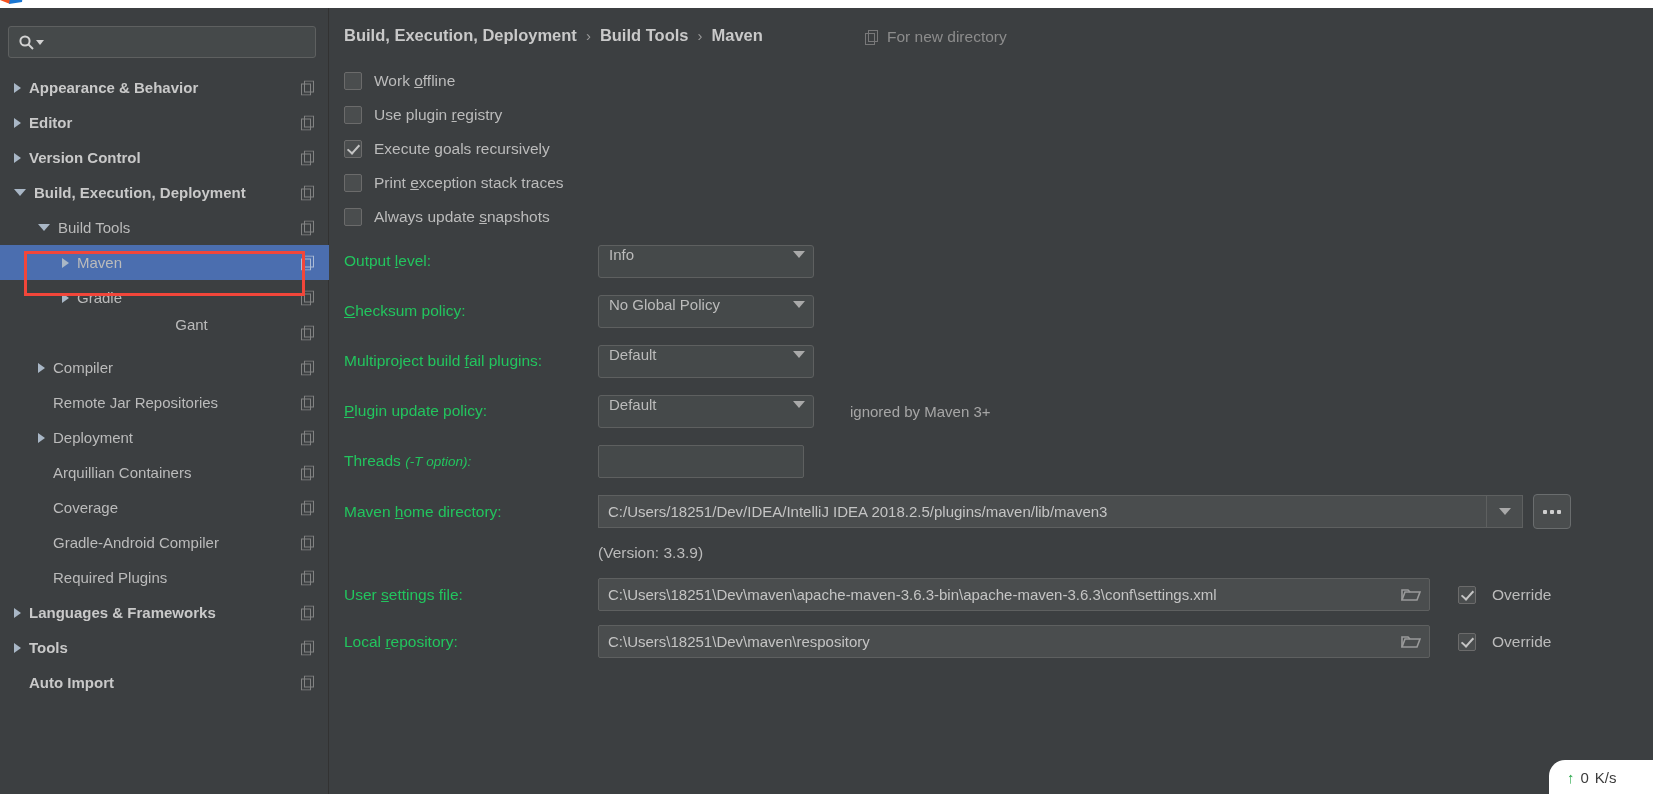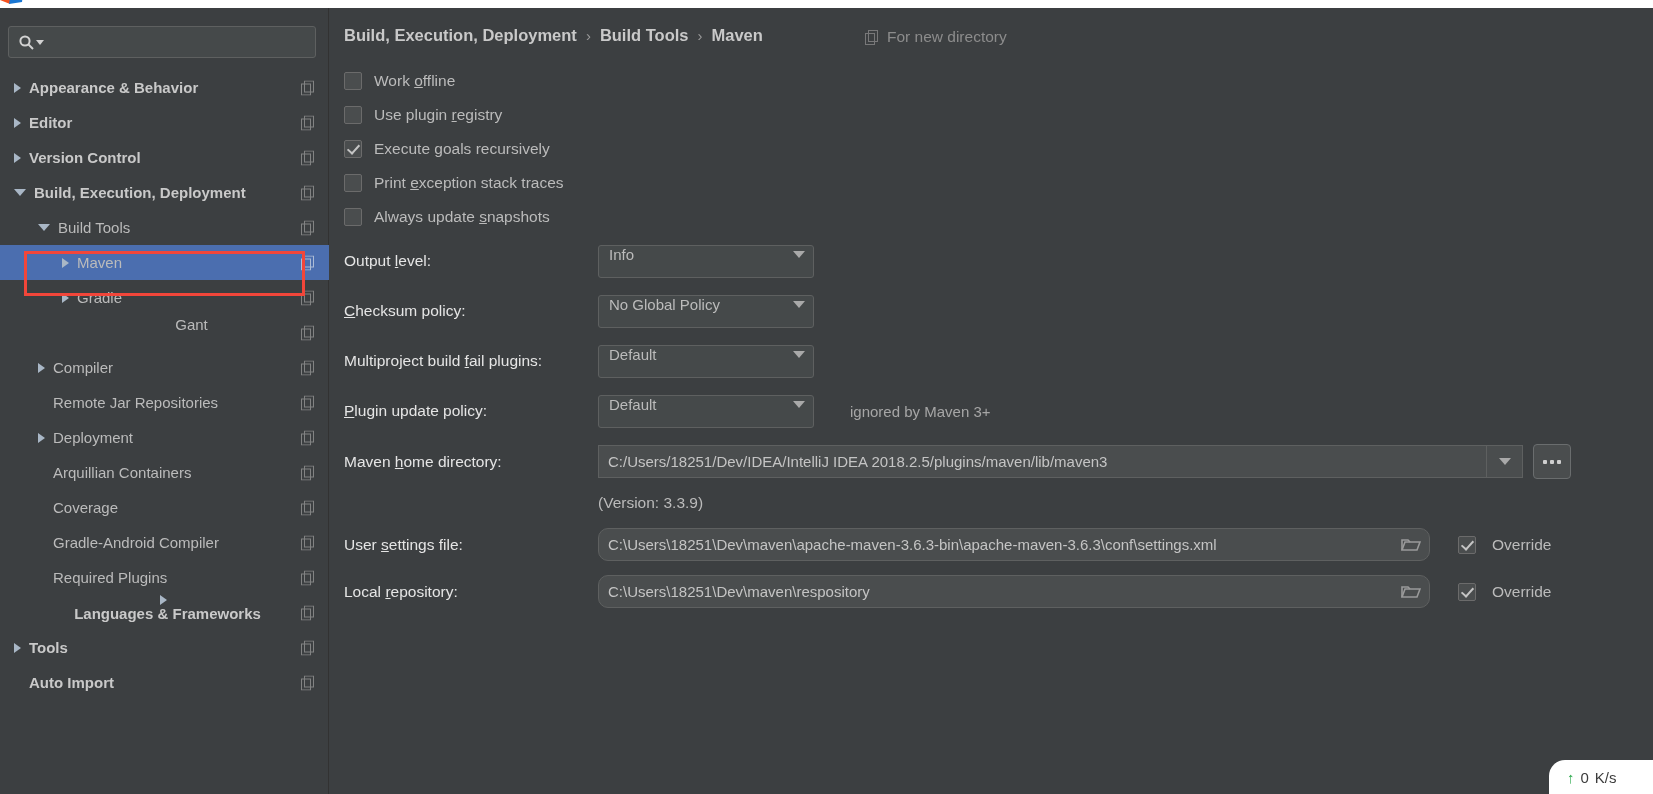--- a/index.html
+++ b/index.html
@@ -120,21 +120,21 @@
   }
   .check-label{ font-size:15.5px;color:#bbbbbb;white-space:nowrap; }
   u{ text-decoration:underline; }
 
   .form{ position:absolute;left:14px;top:228px;width:1310px; }
   .form-row{
     position:relative;height:50px;
     display:flex;align-items:center;
   }
   .f-label{
-    width:254px;flex:0 0 auto;font-size:15.5px;color:#e5e5e5;white-space:nowrap;
+    width:254px;flex:0 0 auto;font-size:15.5px;color:#22c55e;white-space:nowrap;
   }
   .f-label .it{ font-style:italic;font-size:13.5px; }
   .combo{
     width:216px;height:33px;
     background:#45494a;border:1px solid #5e6060;border-radius:3px;
     box-sizing:border-box;
     display:flex;align-items:center;justify-content:space-between;
     padding:0 8px 13px 10px;
     font-size:15px;color:#bbbbbb;
     cursor:default;
@@ -168,21 +168,21 @@
     box-sizing:border-box;display:flex;align-items:center;justify-content:center;
     gap:3px;
   }
   .dots-btn i{ width:4px;height:4px;background:#cfcfcf;display:block;border-radius:1px; }
   .version-note{
     position:relative;height:36px;display:flex;align-items:center;
   }
   .version-note .spacer{ width:254px;flex:0 0 auto; }
   .version-text{ font-size:15.5px;color:#bbbbbb; }
 
-  .path-field.browse{ width:832px;justify-content:space-between;border-radius:10px; }
+  .path-field.browse{ width:832px;justify-content:space-between;border-radius:2px; }
   .folder-icon{ flex:0 0 auto;margin-left:10px;opacity:.85; }
   .override-wrap{
     display:flex;align-items:center;margin-left:28px;
   }
   .override-label{ font-size:15.5px;color:#bbbbbb;margin-left:4px; }
 
   .net-status{
     position:absolute;right:0px;bottom:0px;
     background:#ffffff;border-top-left-radius:16px;
     height:34px;min-width:104px;
@@ -346,21 +346,21 @@
 
     <div class="tree-row" style="padding-left:38px;">
       <span class="arrow none"></span>
       <span class="tree-label">Required Plugins</span>
       <svg class="copy-icon" viewBox="0 0 14 15">
           <rect x="0.5" y="3.5" width="9" height="11" fill="none" stroke="#9a9a9a"></rect>
           <rect x="3.5" y="0.5" width="9" height="11" fill="none" stroke="#9a9a9a"></rect>
         </svg>
     </div>
 
-    <div class="tree-row" style="padding-left:14px;flex-direction:column;">
+    <div class="tree-row" style="padding-left:14px;">
       <span class="arrow"></span>
       <span class="tree-label bold">Languages &amp; Frameworks</span>
       <svg class="copy-icon" viewBox="0 0 14 15">
           <rect x="0.5" y="3.5" width="9" height="11" fill="none" stroke="#9a9a9a"></rect>
           <rect x="3.5" y="0.5" width="9" height="11" fill="none" stroke="#9a9a9a"></rect>
         </svg>
     </div>
 
     <div class="tree-row" style="padding-left:14px;">
       <span class="arrow"></span>
@@ -459,20 +459,24 @@
 
     <div class="form-row">
       <span class="f-label"><u>P</u><span>lugin update policy:</span></span>
       <div class="combo">
         <span>Default</span>
         <span class="caret"></span>
       </div>
       <span class="side-note">ignored by Maven 3+</span>
     </div>
 
+    <div class="form-row">
+      <span class="f-label"><span>Threads </span><span class="it">(-T option):</span></span>
+      <div class="txtfield"></div>
+    </div>
 
     <div class="path-row" style="margin-top:2px;">
       <span class="f-label"><span>Maven </span><u>h</u><span>ome directory:</span></span>
       <div class="path-field mhd">
         <span>C:/Users/18251/Dev/IDEA/IntelliJ IDEA 2018.2.5/plugins/maven/lib/maven3</span>
       </div>
       <div class="combo-arrow-btn">
         <span class="caret"></span>
       </div>
       <div class="dots-btn">

